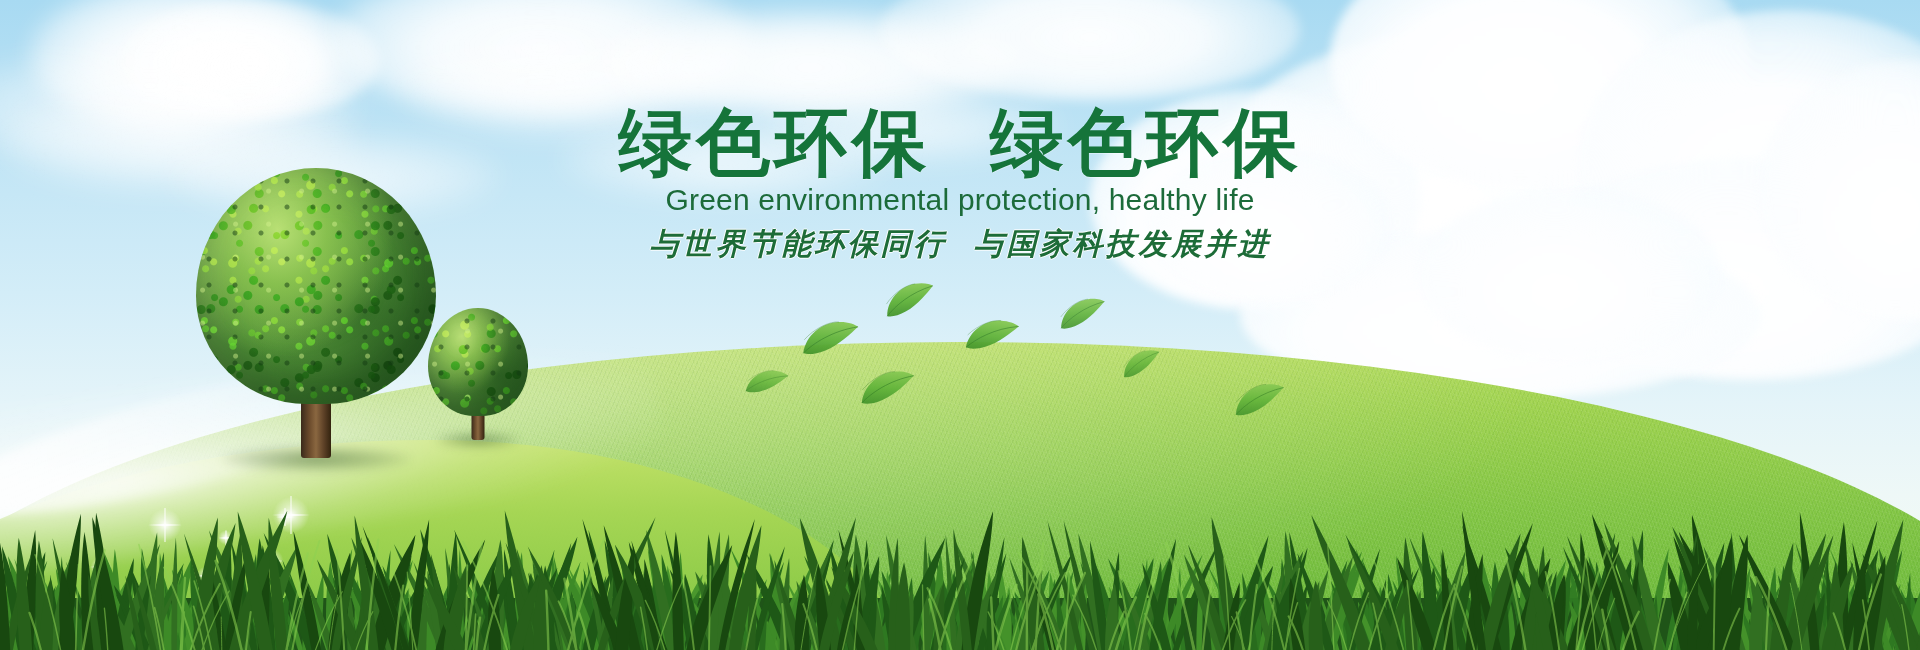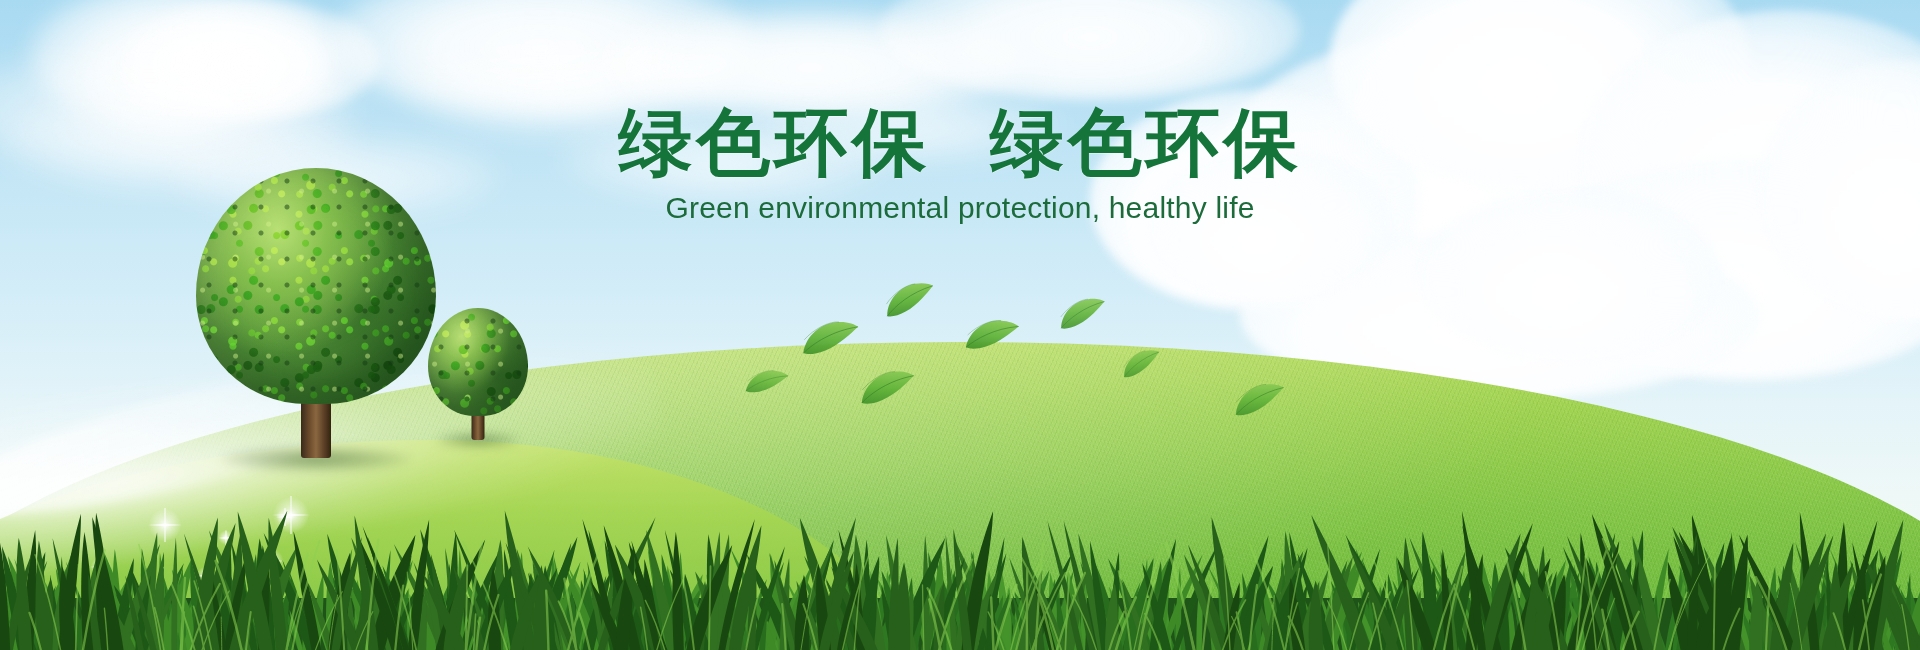--- a/index.html
+++ b/index.html
@@ -211,21 +211,21 @@
     font-family:"DejaVu Sans","Liberation Sans",sans-serif;
     font-weight:bold;
     font-size:74px;
     line-height:1.04;
     letter-spacing:4px;
     color:#15743a;
     text-shadow:0 1px 0 rgba(255,255,255,.35);
     white-space:pre;
   }
   .subline{
-    margin:10px 0 0 0;
+    margin:2px 0 0 0;
     font-family:"Liberation Sans",sans-serif;
     font-weight:normal;
     font-size:30px;
     letter-spacing:.2px;
     color:#1c6b3a;
     text-align:center;
   }
   .calligraphy{
     margin:7px 0 0 0;
     font-family:"DejaVu Serif","Liberation Serif",serif;
@@ -1475,15 +1475,16 @@
           <path d="M924.0 178 C 923.4 137.8, 922.8 115.8, 922.5 104.9" stroke="#8ed152" stroke-width="1.3" fill="none" stroke-linecap="round"></path>
           <path d="M353.4 178 C 361.1 152.5, 368.9 138.7, 372.8 131.7" stroke="#8ed152" stroke-width="1.2" fill="none" stroke-linecap="round"></path>
           <path d="M1107.0 178 C 1113.9 152.5, 1120.7 138.6, 1124.2 131.6" stroke="#8ed152" stroke-width="2.1" fill="none" stroke-linecap="round"></path>
         </g>
       </svg>
   </div>
 
   <div class="textblock">
     <h1 class="headline">绿色环保  绿色环保</h1>
     <p class="subline">Green environmental protection, healthy life</p>
+    <p class="calligraphy">与世界节能环保同行  与国家科技发展并进</p>
   </div>
 
 </div>
 
 </body></html>

